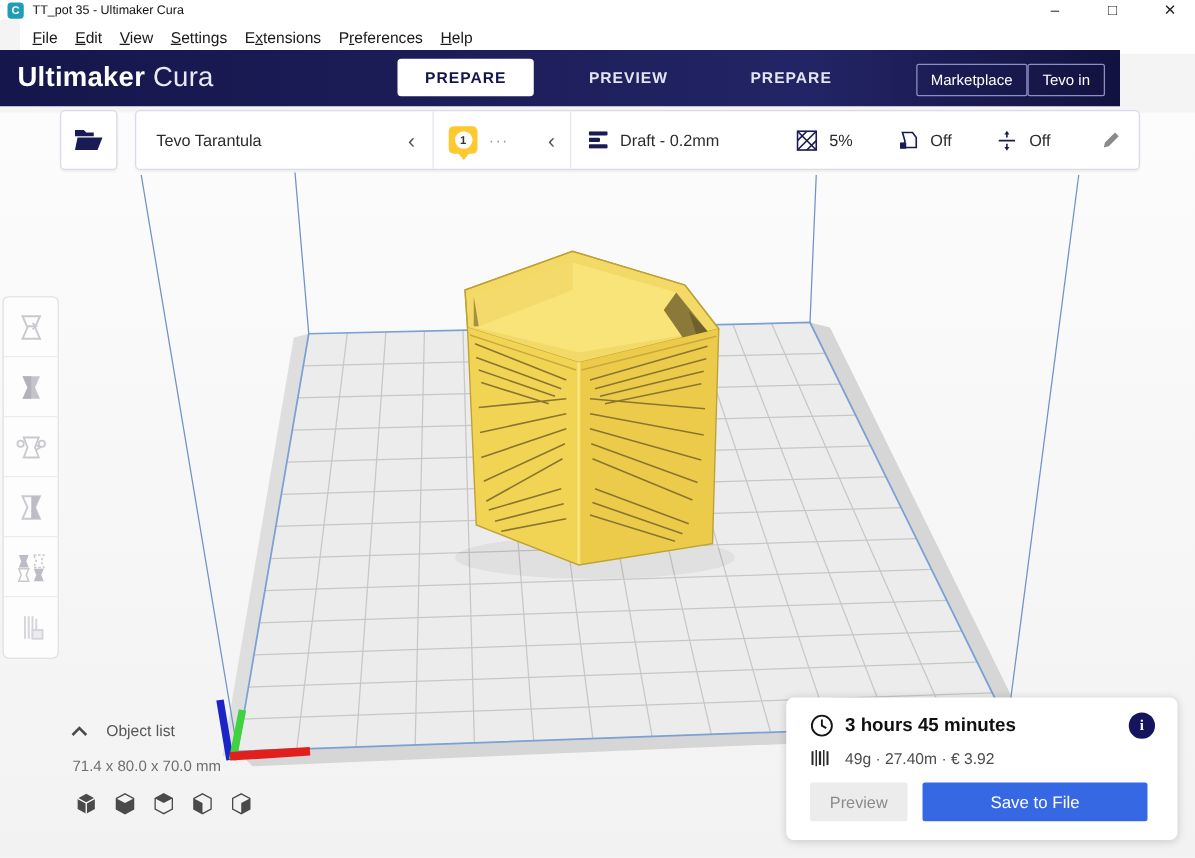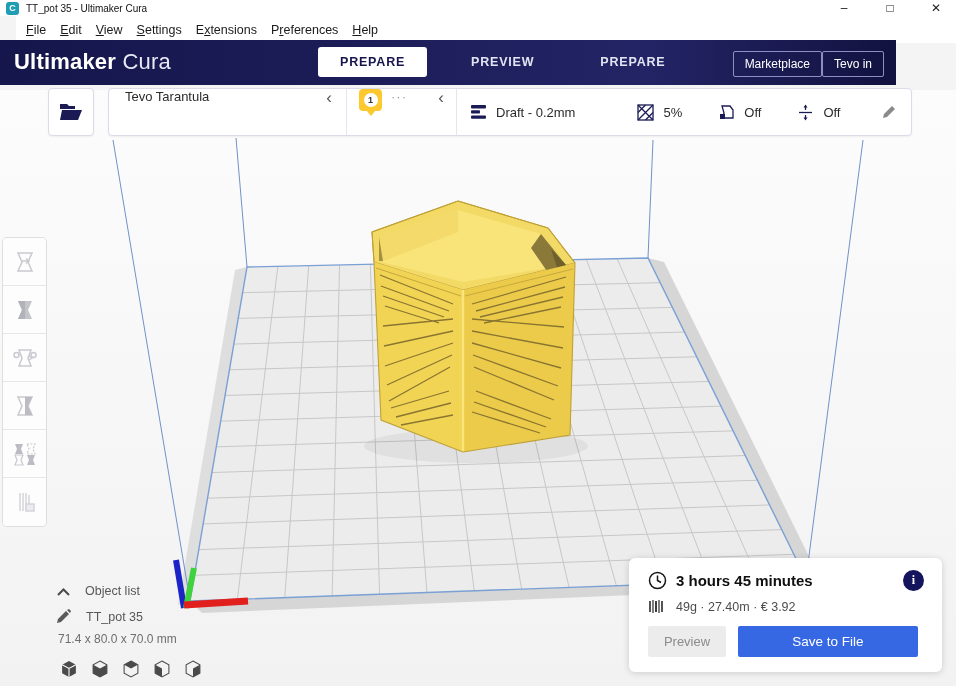--- a/index.html
+++ b/index.html
@@ -47,21 +47,21 @@
   .viewport svg { display:block; }
 
   
   .open-btn { position:absolute; left:48px; top:88px; width:46px; height:48px;
               background:#fff; border:1px solid #d9dce8; border-radius:4px;
               display:flex; align-items:center; justify-content:center;
               box-shadow:0 1px 2px rgba(0,0,0,.06); cursor:pointer; }
   .config-bar { position:absolute; left:108px; top:88px; width:804px; height:48px;
                 background:#fff; border:1px solid #d9dce8; border-radius:4px;
                 box-shadow:0 1px 2px rgba(0,0,0,.06); display:flex; align-items:stretch; }
-  .cfg-section { display:flex; }
+  .cfg-section { display:flex; align-items:center; }
   .cfg-divider { width:1px; background:#e4e6ef; }
   .printer-sec { width:237px; padding:0 14px 0 16px; }
   .printer-name { font-size:13px; color:#2b2b2b; }
   .material-sec { width:109px; padding:0 12px; }
   .settings-sec { flex:1; padding:0 14px; }
   .chevron { margin-left:auto; color:#555; font-size:17px; line-height:1; cursor:pointer; }
   .ellipsis { color:#9a9a9a; font-size:13px; letter-spacing:1px; margin-left:9px; }
   .extruder-badge { position:relative; width:23px; height:22px; background:#fdc92f;
                     border-radius:4px; display:flex; align-items:center; justify-content:center; }
   .extruder-badge::after { content:""; position:absolute; left:7px; bottom:-5px;
@@ -76,21 +76,21 @@
 
   
   .tool-panel { position:absolute; left:2px; top:237px; width:45px;
                 background:#fff; border:1px solid #dedede; border-radius:5px; overflow:hidden; }
   .tool-btn { width:100%; height:48px; display:flex; align-items:center; justify-content:center;
               border-bottom:1px solid #e7e7e7; cursor:pointer; background:#fdfdfd; }
   .tool-btn:last-child { border-bottom:none; }
 
   
   .object-info { position:absolute; left:56px; top:572px; }
-  .oi-row { display:flex; align-items:flex-end; height:26px; cursor:pointer; }
+  .oi-row { display:flex; align-items:center; height:26px; cursor:pointer; }
   .oi-row .txt { font-size:12.5px; color:#575757; margin-left:14px; }
   .oi-dims { font-size:12px; color:#6e6e6e; margin-top:8px; margin-left:2px; }
   .view-cubes { display:flex; gap:13px; margin-top:14px; margin-left:4px; }
   .view-cube { cursor:pointer; display:flex; }
 
   
   .summary-card { position:absolute; left:629px; top:558px; width:313px; height:114px;
                   background:#fff; border-radius:6px; box-shadow:0 1px 7px rgba(0,0,0,.16);
                   padding:12px 18px 0 19px; }
   .sc-row1 { display:flex; align-items:center; }
@@ -334,26 +334,20 @@
       </svg>
     </div>
   </div>
 
   <div class="object-info">
     <div class="oi-row">
       <svg width="15" height="11" viewBox="0 0 15 11" stroke="#4a4a4a" stroke-width="2" fill="none">
           <path d="M2,8 L7.5,2.5 L13,8"></path>
         </svg>
       <span class="txt">Object list</span>
-    </div>
-    <div class="oi-row">
-      <svg width="16" height="16" viewBox="0 0 16 16">
-        <path d="M1,15 l1,-4 l8,-8 l3,3 l-8,8 z M11,2 l2,-1 l2,2 l-1,2 z" fill="#5a5a5a"></path>
-      </svg>
-      <span class="txt">TT_pot 35</span>
     </div>
     <div class="oi-dims">71.4 x 80.0 x 70.0 mm</div>
     <div class="view-cubes">
       <span class="view-cube">
         <svg width="18" height="18" viewBox="0 0 17 17">
             <polygon points="8.5,1 15,4.5 15,12.5 8.5,16 2,12.5 2,4.5" fill="#4a4a4a"></polygon>
             <path d="M2,4.5 L8.5,8 L15,4.5 M8.5,8 L8.5,16" stroke="#fff" stroke-width="1" fill="none"></path>
           </svg>
       </span>
       <span class="view-cube">

